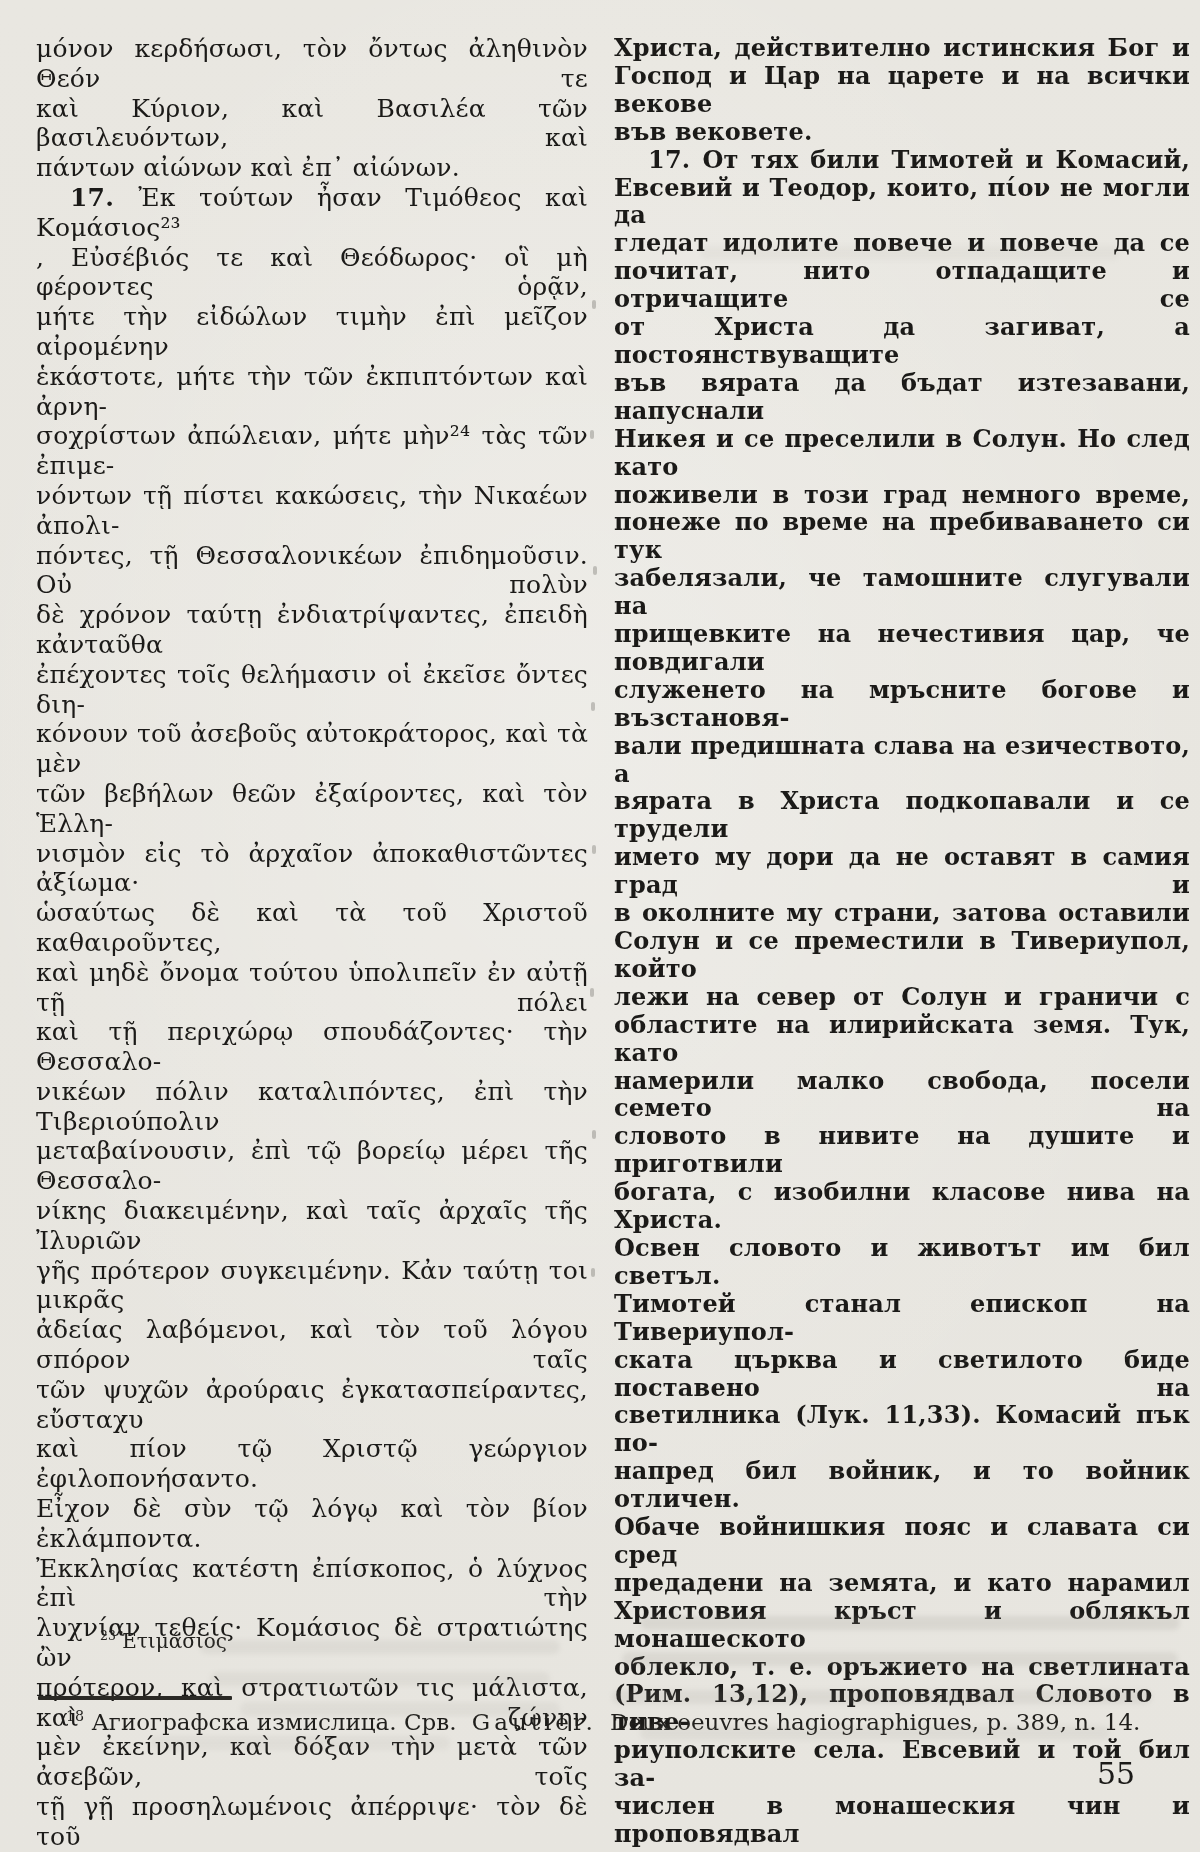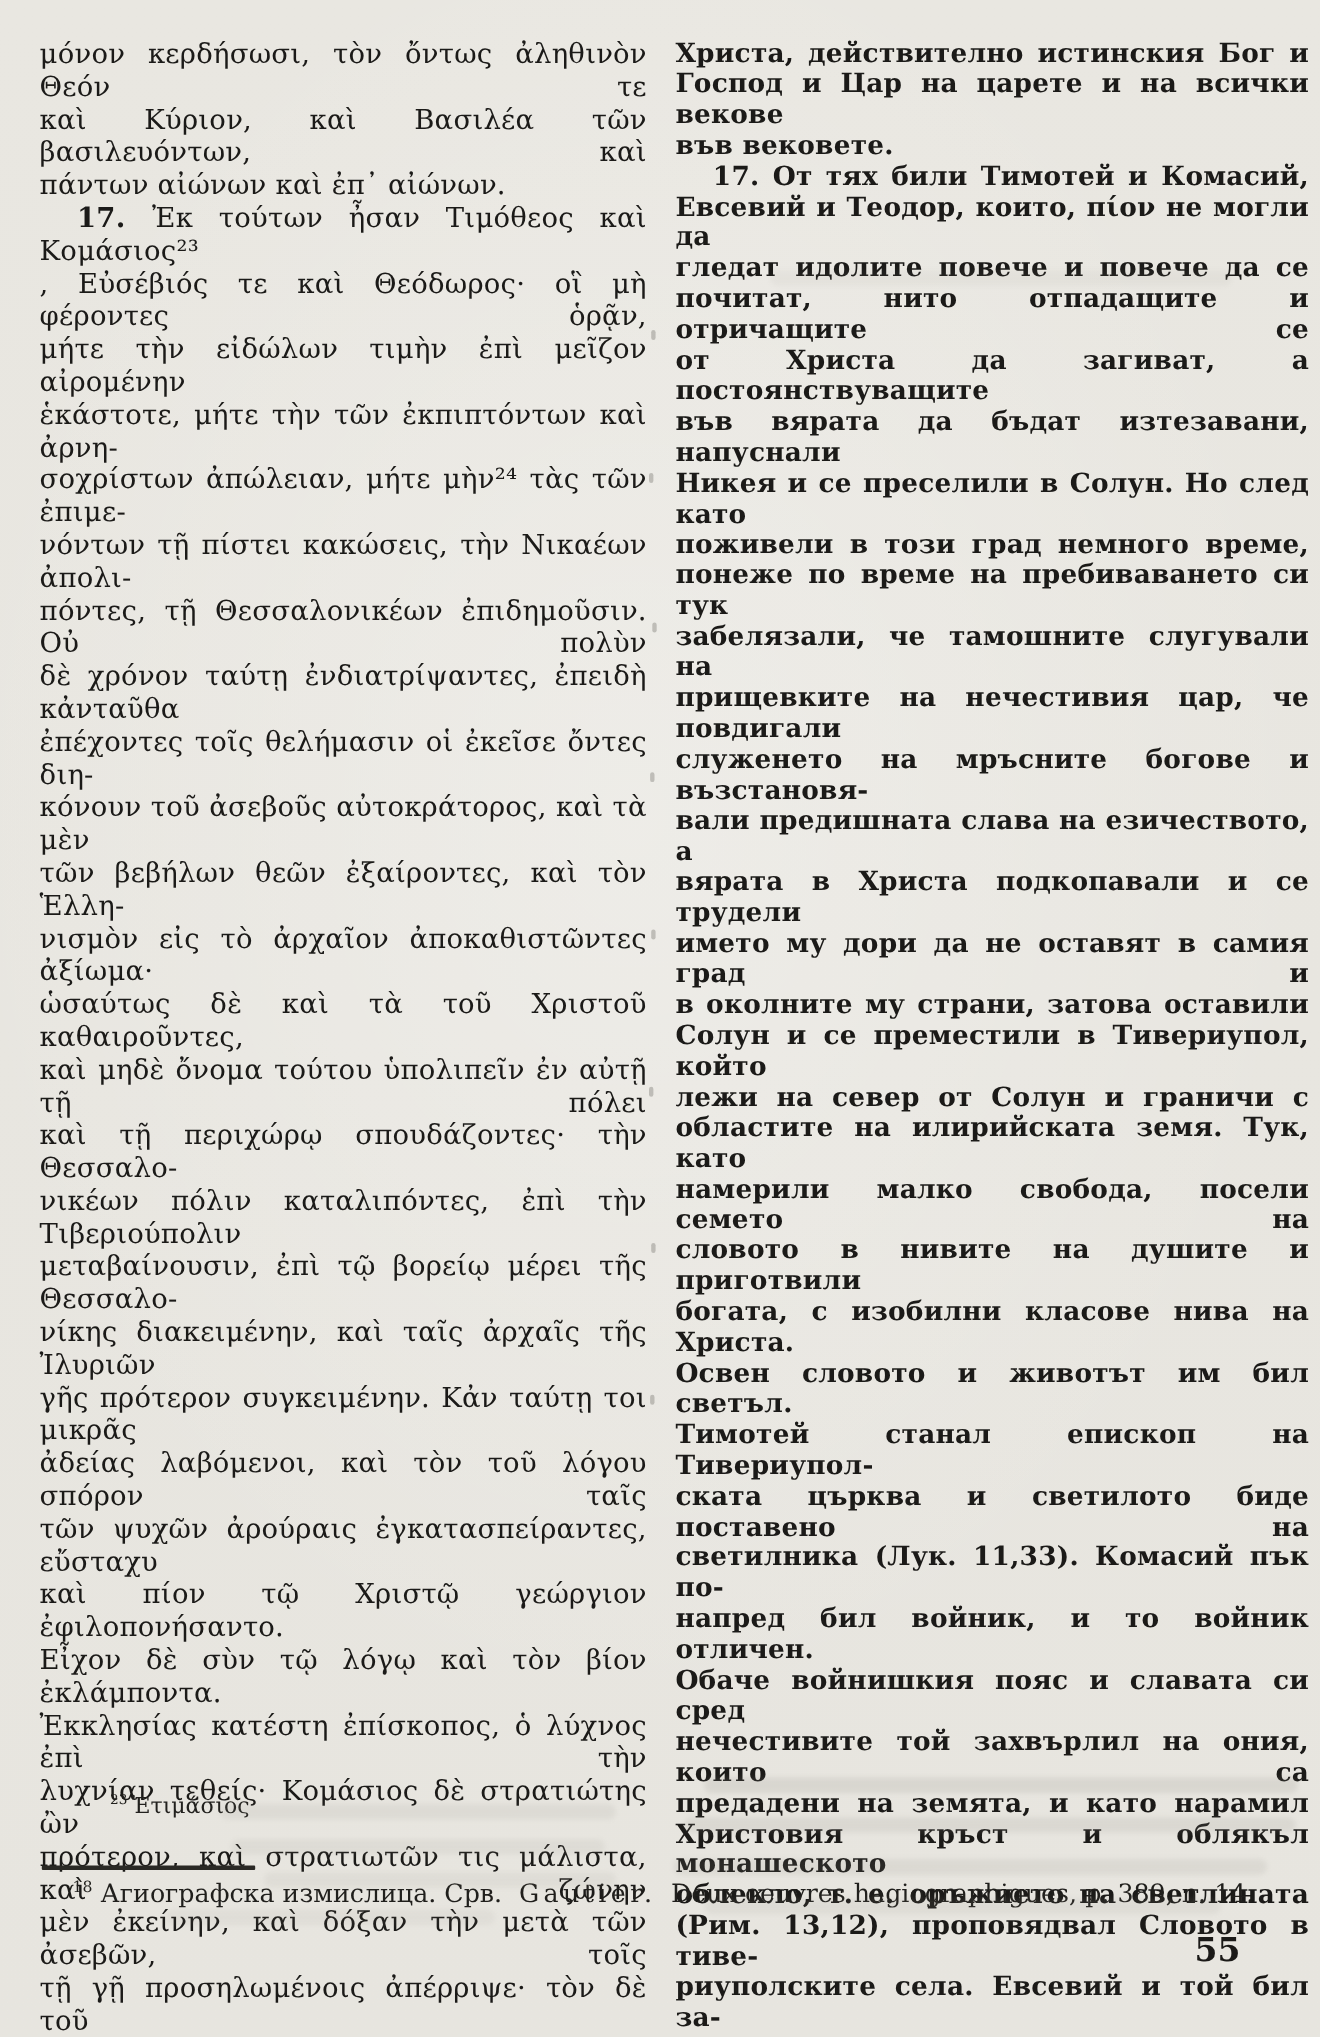--- a/index.html
+++ b/index.html
@@ -46,21 +46,21 @@
     position:absolute;left:38px;top:1696px;width:194px;height:4px;
     background:#2a2925;border-radius:1px;
   }
   .fn-bottom{
     position:absolute;left:66px;top:1708px;width:1100px;
     font-size:23px;line-height:28px;color:#201f1c;text-align:left;
   }
   .fn-bottom .spaced{letter-spacing:4px;margin:0 6px 0 8px;}
   .page-number{
     position:absolute;left:1086px;top:1756px;width:60px;
-    font-size:30px;font-weight:bold;text-align:left;color:#1b1a18;
+    font-size:30px;font-weight:normal;text-align:center;color:#1b1a18;
   }
   
   .ghost{
     position:absolute;height:14px;border-radius:7px;
     background:#8f8c84;opacity:0.16;filter:blur(2.5px);
     pointer-events:none;
   }
   .speck{
     position:absolute;width:4px;height:9px;background:#4a4842;
     opacity:0.28;border-radius:2px;filter:blur(0.5px);
@@ -130,21 +130,20 @@
       <div class="line">областите на илирийската земя. Тук, като</div>
       <div class="line">намерили малко свобода, посели семето на</div>
       <div class="line">словото в нивите на душите и приготвили</div>
       <div class="line">богата, с изобилни класове нива на Христа.</div>
       <div class="line">Освен словото и животът им бил светъл.</div>
       <div class="line">Тимотей станал епископ на Тивериупол-</div>
       <div class="line">ската църква и светилото биде поставено на</div>
       <div class="line">светилника (Лук. 11,33). Комасий пък по-</div>
       <div class="line">напред бил войник, и то войник отличен.</div>
       <div class="line">Обаче войнишкия пояс и славата си сред</div>
-      <div class="line">нечестивите той захвърлил на ония, които са</div>
       <div class="line">предадени на земята, и като нарамил</div>
       <div class="line">Христовия кръст и облякъл монашеското</div>
       <div class="line">облекло, т. е. оръжието на светлината</div>
       <div class="line">(Рим. 13,12), проповядвал Словото в тиве-</div>
       <div class="line">риуполските села. Евсевий и той бил за-</div>
       <div class="line">числен в монашеския чин и проповядвал</div>
     </div>
 
   <div class="fn-left" id="fn-left">
       <div class="fn-line"><sup>23 </sup>Ἐτιμάσιος</div>

